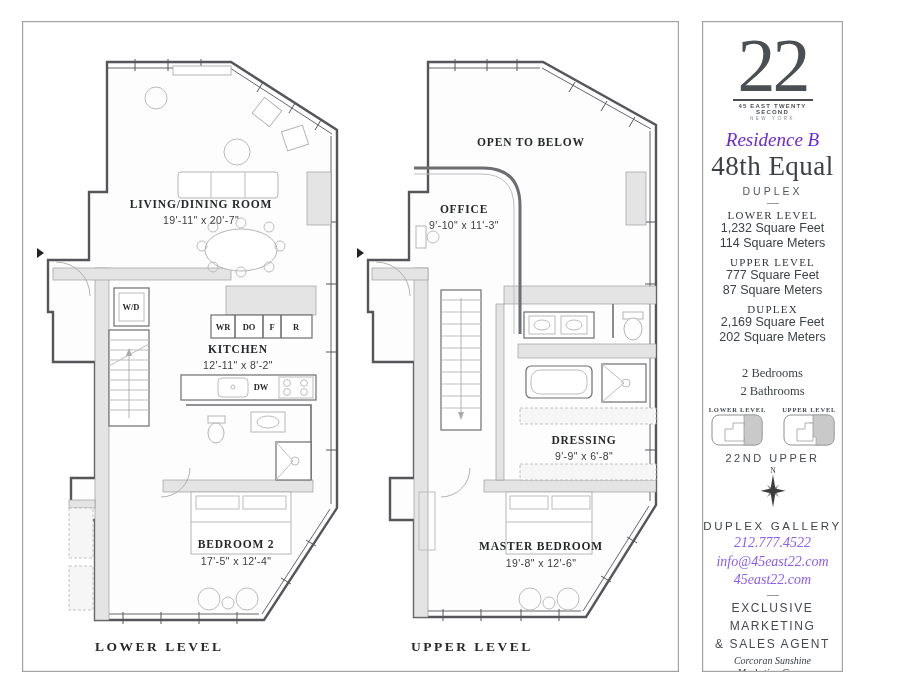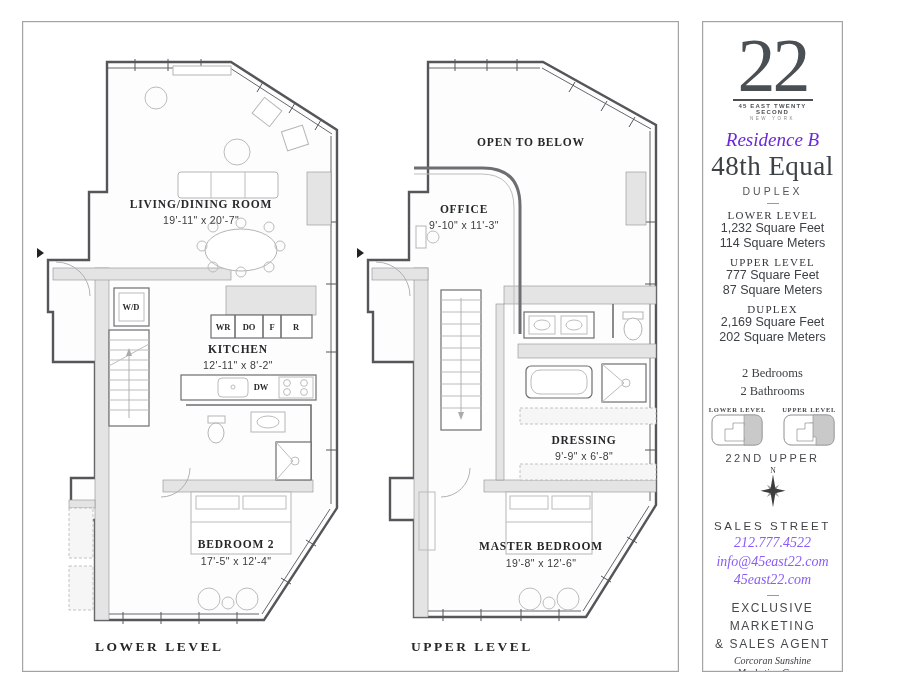--- a/index.html
+++ b/index.html
@@ -367,21 +367,21 @@
       </div>
     </div>
     <div class="street">22ND UPPER</div>
 
     <svg class="compass" width="34" height="46" viewBox="0 0 34 48">
       <text x="17" y="9" font-family="Liberation Serif, serif" font-size="8" fill="#3d3d3d" text-anchor="middle">N</text>
       <polygon points="23.4,21.6 19.5,28 23.4,34.4 17,30.5 10.6,34.4 14.5,28 10.6,21.6 17,25.5" fill="#9a9a9a"></polygon>
       <polygon points="17,11 19.5,25.5 30,28 19.5,30.5 17,45 14.5,30.5 4,28 14.5,25.5" fill="#3d3d3d"></polygon>
     </svg>
 
-    <div class="sg-title">SALES STREET</div>
+    <div class="sg-title">DUPLEX GALLERY</div>
     <div class="contact">
       <div>212.777.4522</div>
       <div>info@45east22.com</div>
       <div>45east22.com</div>
     </div>
     <div class="sep"></div>
 
     <div class="agent-caps">
       <div>EXCLUSIVE MARKETING</div>
       <div>&amp; SALES AGENT</div>

